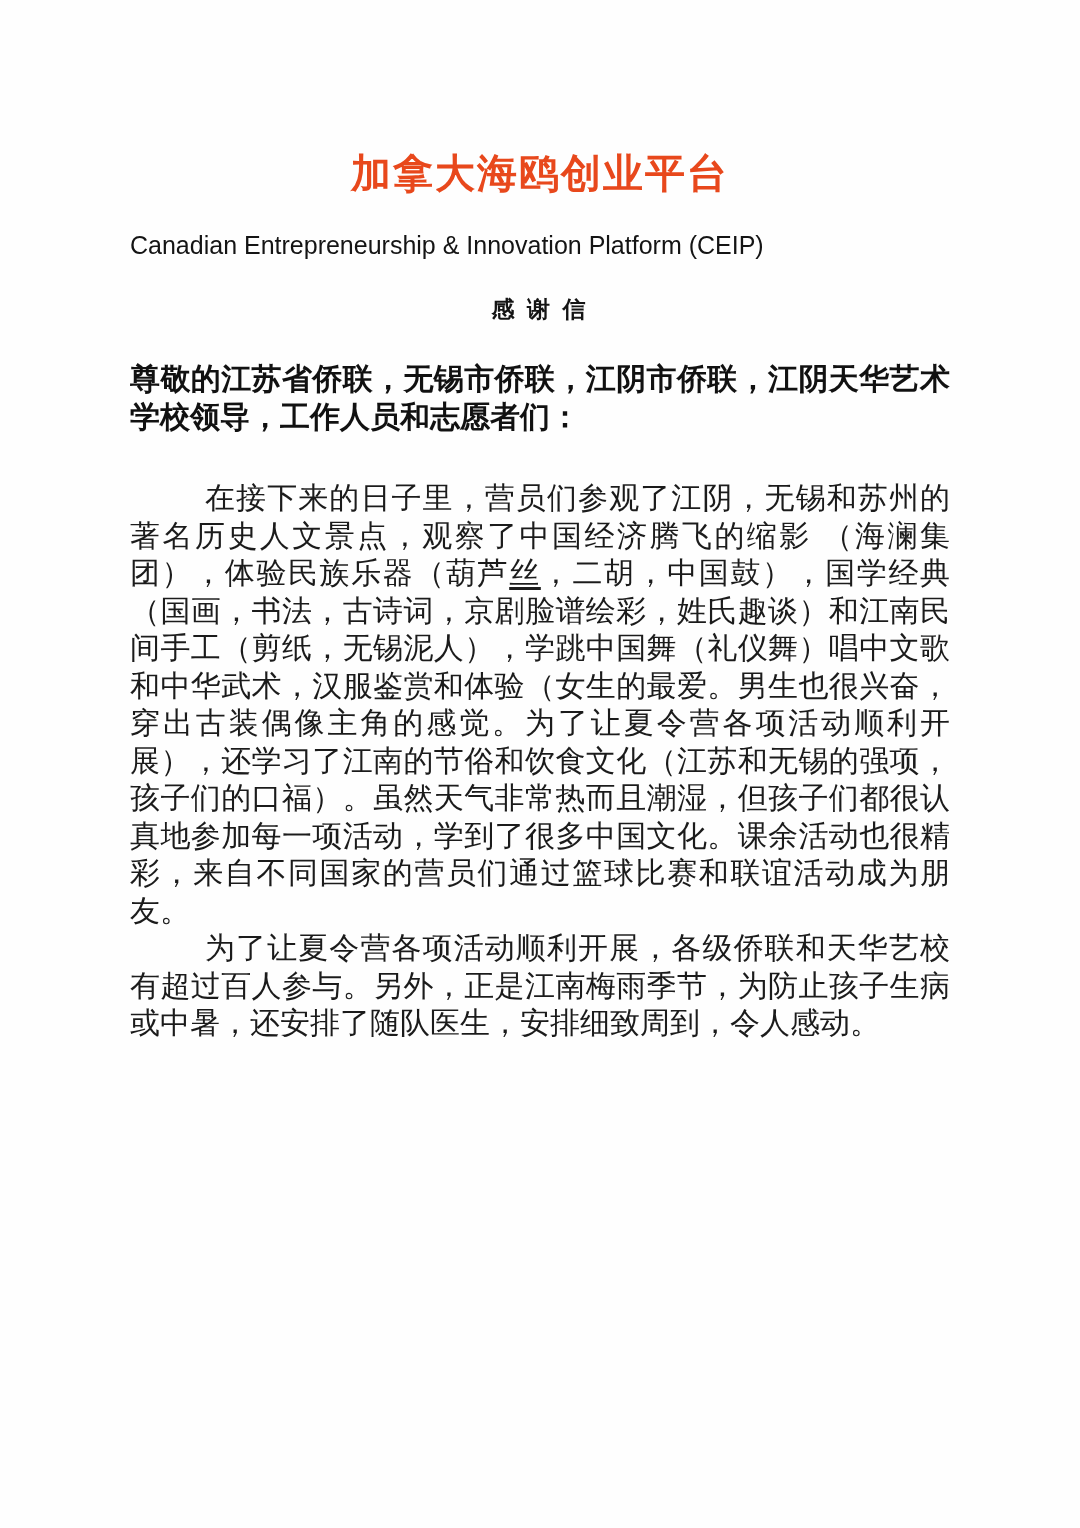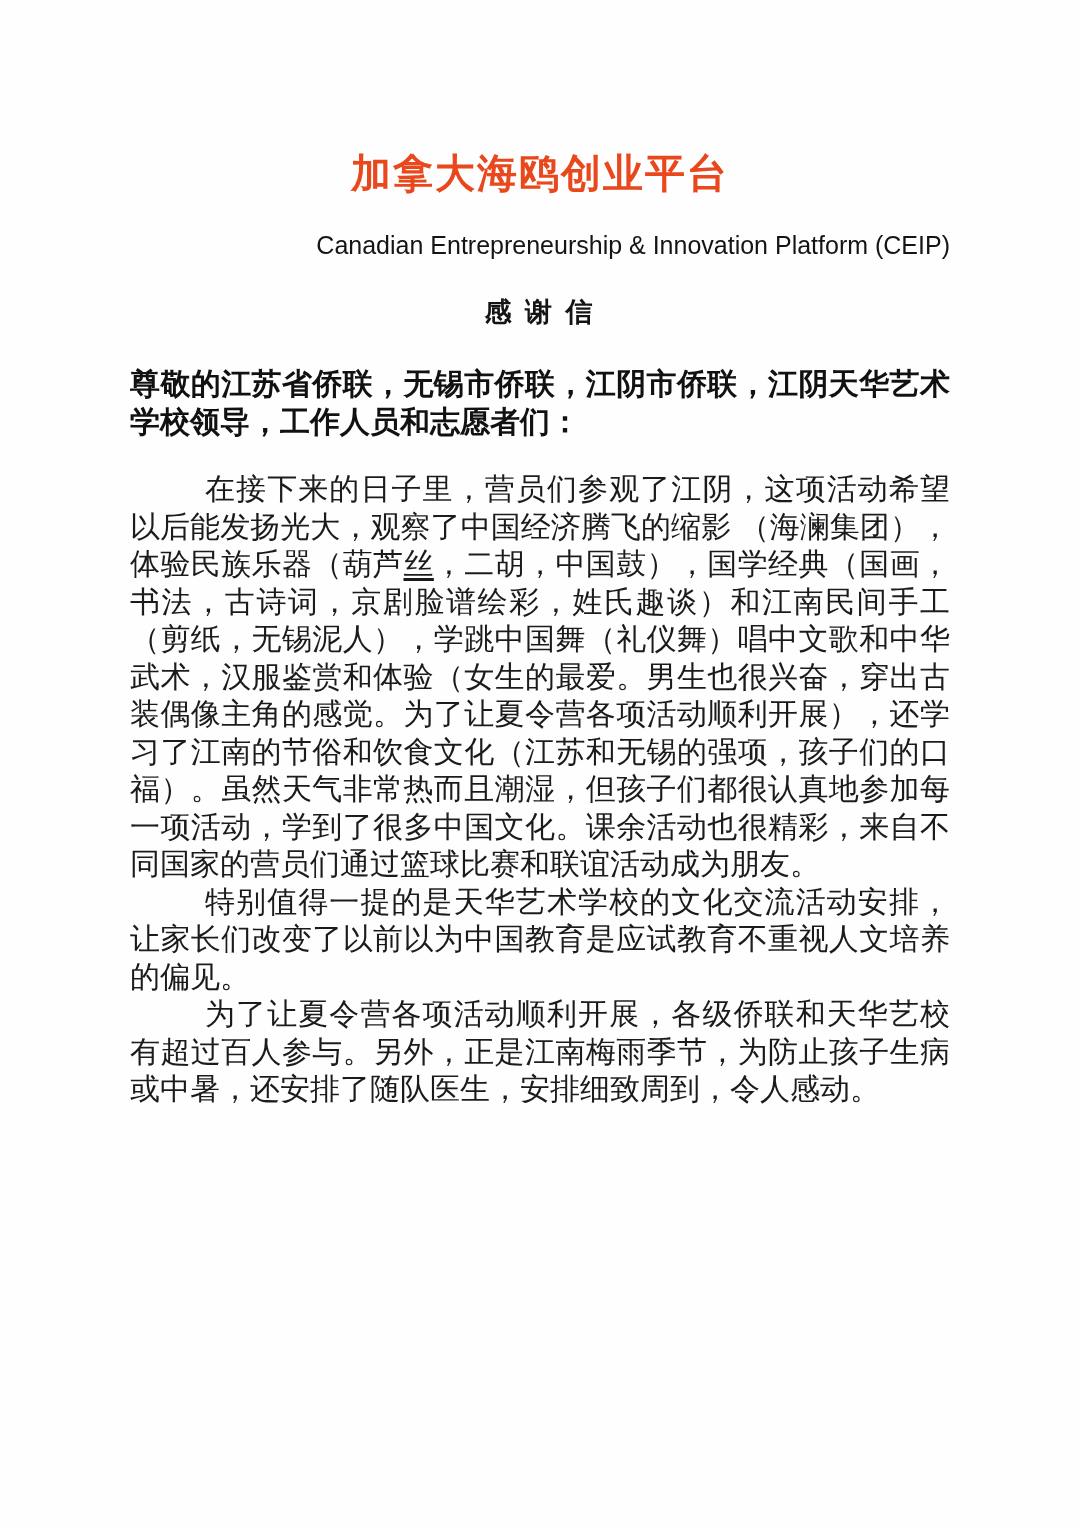--- a/index.html
+++ b/index.html
@@ -23,50 +23,50 @@
   .org-title-cn {
     text-align: center;
     font-size: 40px;
     font-weight: 700;
     letter-spacing: 2px;
     line-height: 1.15;
     color: #e8481c; 
   }
 
   .org-title-en {
-    text-align: right;
+    text-align: left;
     font-size: 25px;
     font-weight: 400;
     color: #141414;
     margin-top: 35px;
     letter-spacing: 0px;
   }
 
   .letter-heading {
     text-align: center;
-    font-size: 27px;
+    font-size: 23px;
     font-weight: 700;
     color: #141414;
     margin-top: 34px;
     letter-spacing: 3px;
   }
 
   .letter-body {
     margin-top: 35px;
     font-size: 30px;
     line-height: 37.5px;
     text-align: justify;
     text-justify: inter-ideograph;
     color: #1b1b1b;
   }
 
   .salutation {
     font-weight: 700;
     color: #111111;
-    margin-bottom: 30px;
+    margin-bottom: 44px;
   }
 
   .paragraphs p {
     margin: 0;
     text-indent: 75px;
   }
 
   .paragraphs .u {
     text-decoration: underline;
     text-underline-offset: 4px;
@@ -80,19 +80,18 @@
   <h1 class="org-title-cn" style="color: rgb(232, 72, 28);">加拿大海鸥创业平台</h1>
 
   <div class="org-title-en">Canadian Entrepreneurship &amp; Innovation Platform (CEIP)</div>
 
   <div class="letter-heading">感 谢 信</div>
 
   <div class="letter-body">
     <p class="salutation">尊敬的江苏省侨联，无锡市侨联，江阴市侨联，江阴天华艺术学校领导，工作人员和志愿者们：</p>
 
     <div class="paragraphs">
-        <p><span>在接下来的日子里，营员们参观了江阴，这项活动希望以后能发扬光大，观察了中国经济腾飞的缩影 （海澜集团），体验民族乐器（葫芦</span><span class="u">丝</span><span>，二胡，中国鼓），国学经典（国画，书法，古诗词，京剧脸谱绘彩，姓氏趣谈）和江南民间手工（剪纸，无锡泥人），学跳中国舞（礼仪舞）唱中文歌和中华武术，汉服鉴赏和体验（女生的最爱。男生也很兴奋，穿出古装偶像主角的感觉。为了让夏令营各项活动顺利开展），还学习了江南的节俗和饮食文化（江苏和无锡的强项，孩子们的口福）。虽然天气非常热而且潮湿，但孩子们都很认真地参加每一项活动，学到了很多中国文化。课余活动也很精彩，来自不同国家的营员们通过篮球比赛和联谊活动成为朋友。</span></p>
-        <p><span>特别值得一提的是天华艺术学校的文化交流活动安排，让家长们改变了以前以为中国教育是应试教育不重视人文培养的偏见。</span></p>
+        <p><span>在接下来的日子里，营员们参观了江阴，无锡和苏州的著名历史人文景点，观察了中国经济腾飞的缩影 （海澜集团），体验民族乐器（葫芦</span><span class="u">丝</span><span>，二胡，中国鼓），国学经典（国画，书法，古诗词，京剧脸谱绘彩，姓氏趣谈）和江南民间手工（剪纸，无锡泥人），学跳中国舞（礼仪舞）唱中文歌和中华武术，汉服鉴赏和体验（女生的最爱。男生也很兴奋，穿出古装偶像主角的感觉。为了让夏令营各项活动顺利开展），还学习了江南的节俗和饮食文化（江苏和无锡的强项，孩子们的口福）。虽然天气非常热而且潮湿，但孩子们都很认真地参加每一项活动，学到了很多中国文化。课余活动也很精彩，来自不同国家的营员们通过篮球比赛和联谊活动成为朋友。</span></p>
         <p><span>为了让夏令营各项活动顺利开展，各级侨联和天华艺校有超过百人参与。另外，正是江南梅雨季节，为防止孩子生病或中暑，还安排了随队医生，安排细致周到，令人感动。</span></p>
       </div>
   </div>
 
 </div>
 
 </body></html>

